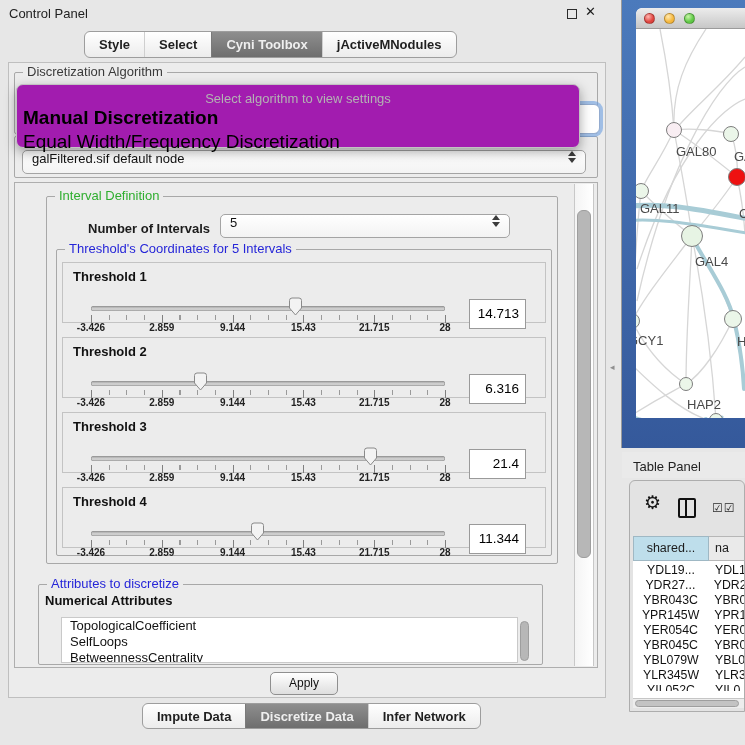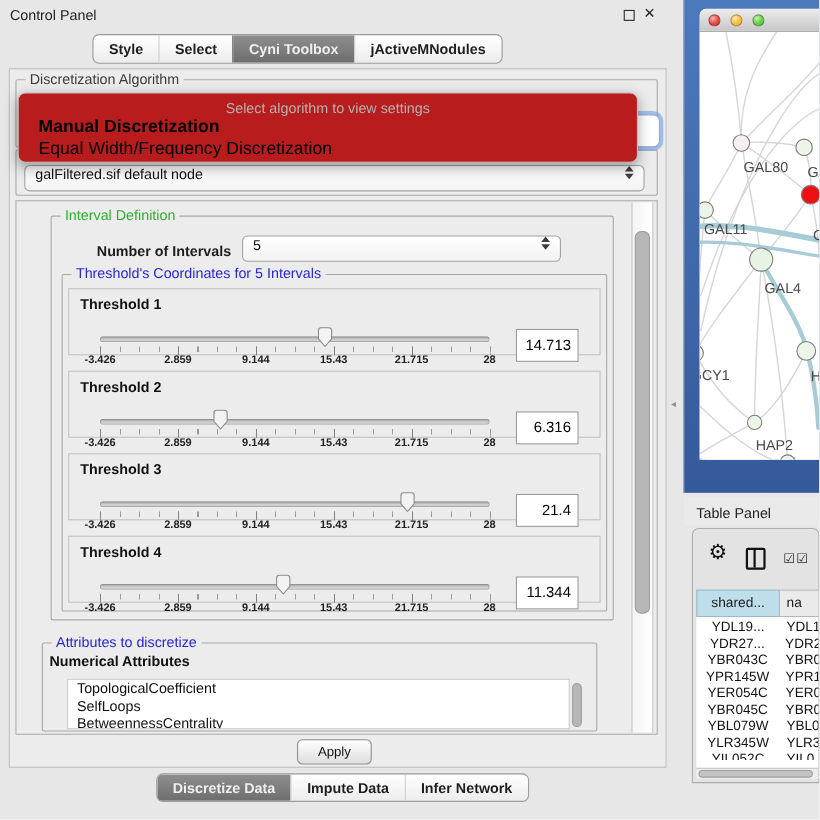--- a/index.html
+++ b/index.html
@@ -18,24 +18,24 @@
   .tab.sel{background:linear-gradient(#8e8e8e,#6e6e6e);color:#efefef;border-left-color:#7a7a7a;}
   .panel-outer{left:8px;top:62px;width:598px;height:636px;background:#ececec;border:1px solid #bfbfbf;box-sizing:border-box;}
   .groupbox{border:1px solid #a8a8a8;border-radius:2px;box-sizing:border-box;}
   .gb-title{position:absolute;top:-9px;left:8px;background:#ececec;padding:0 4px;font-size:13px;white-space:nowrap;}
   .gb-green{color:#2fae2f;} .gb-blue{color:#2626d8;} .gb-dark{color:#3a3a3a;}
   .combo{position:absolute;background:linear-gradient(#ffffff,#f3f3f3);border:1px solid #a4a4a4;border-radius:5px;
          display:flex;align-items:flex-start;font-size:13px;color:#111;padding:0 9px;box-sizing:border-box;}
   .spinners{margin-left:auto;display:flex;flex-direction:column;gap:2px;}
   .sp-up{width:0;height:0;border-left:4px solid transparent;border-right:4px solid transparent;border-bottom:5px solid #3c3c3c;}
   .sp-dn{width:0;height:0;border-left:4px solid transparent;border-right:4px solid transparent;border-top:5px solid #3c3c3c;}
-  .popup{left:16px;top:84px;width:562px;height:62px;background:#b91c1c;border:1px solid #c2c2c2;border-radius:7px;
+  .popup{left:16px;top:84px;width:562px;height:62px;background:#a21caf;border:1px solid #c2c2c2;border-radius:7px;
          box-shadow:0 4px 12px rgba(0,0,0,.35);z-index:50;}
   .popup .ph{margin-top:6px;text-align:center;font-size:13px;color:#b3b3b3;}
-  .popup .opt{padding:1px 18px;font-size:16px;color:#000;}
+  .popup .opt{padding:1px 6px;font-size:19px;color:#000;}
   .popup .opt.b{font-weight:bold;}
   .focus-combo{left:22px;top:104px;width:576px;height:28px;border-radius:6px;background:#fff;border:1px solid #93abcf;
          box-shadow:0 0 0 3px rgba(110,160,225,.6);z-index:5;}
   
   .th-block{position:absolute;left:0;width:484px;height:61px;background:#ececec;border:1px solid #c3c3c3;box-sizing:border-box;}
   .th-label{position:absolute;left:10px;top:6px;font-size:13px;font-weight:bold;color:#111;}
   .track{position:absolute;left:28px;top:43px;width:354px;height:5px;border-radius:3px;
          background:linear-gradient(180deg,#9a9a9a,#d2d2d2 55%,#c4c4c4);box-shadow:inset 0 0 0 .5px #8f8f8f;}
   .ticks-min{position:absolute;left:28px;top:52px;width:355px;height:5px;
          background:repeating-linear-gradient(90deg,#9a9a9a 0 1px,transparent 1px 17.7px);}
@@ -225,25 +225,25 @@
         <div class="attr-item">TopologicalCoefficient</div>
         <div class="attr-item">SelfLoops</div>
         <div class="attr-item">BetweennessCentrality</div>
       </div>
     <div class="sb-thumb" style="left:481px;top:36px;width:9px;height:40px;"></div>
   </div>
 
   <div class="btn" style="left:270px;top:672px;width:66px;height:21px;line-height:20px;">Apply</div>
 
   <div class="abs tabbar" style="left:142px;top:703px;height:24px;" id="bottabs">
+      <div class="tab">
+        <span>Impute Data</span>
+      </div>
       <div class="tab sel">
         <span>Discretize Data</span>
-      </div>
-      <div class="tab">
-        <span>Impute Data</span>
       </div>
       <div class="tab">
         <span>Infer Network</span>
       </div>
     </div>
 
   <div class="abs grip">◂</div>
 
   <div class="abs frame"></div>
   <div class="abs macwin">

